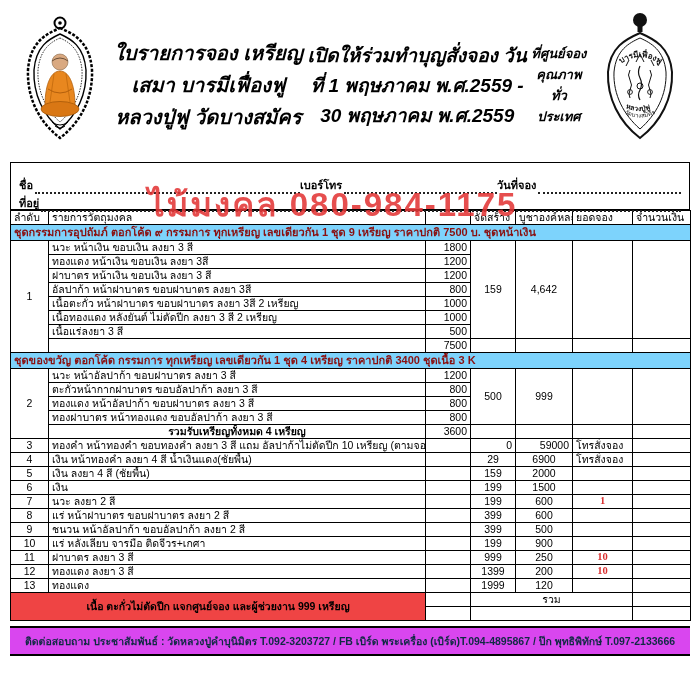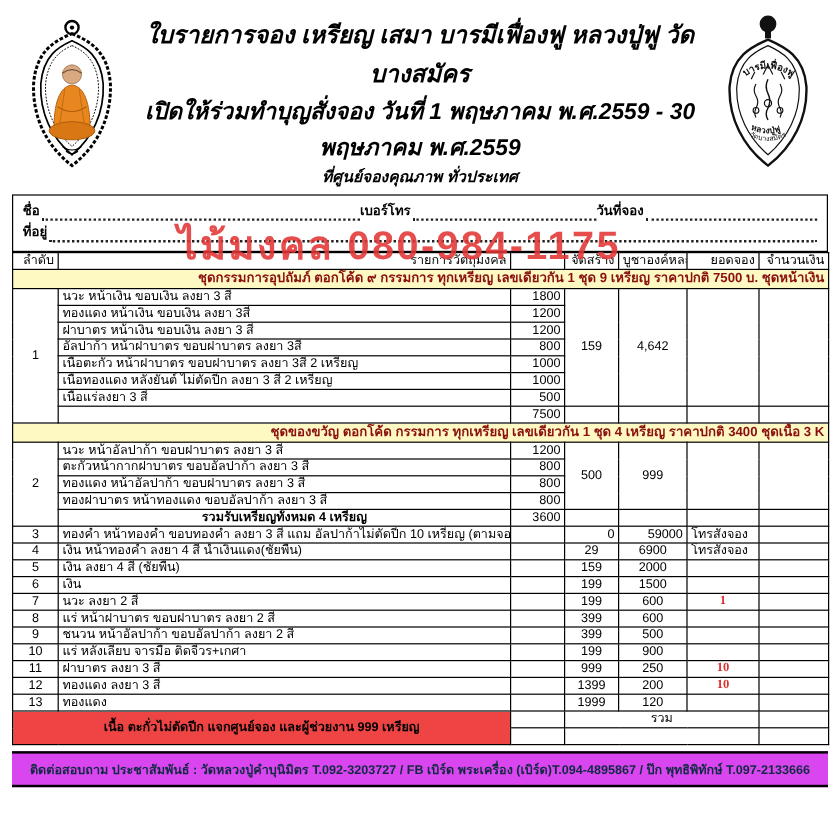--- a/index.html
+++ b/index.html
@@ -5,44 +5,44 @@
   * { margin:0; padding:0; box-sizing:border-box; }
   html,body { background:#fff; }
   body { width:700px; height:700px; font-family:"Liberation Sans", sans-serif; color:#000; position:relative; overflow:hidden; }
 
   .sheet { position:absolute; inset:0; padding:8px 10px 0 10px; }
 
   
   .hdr { display:flex; align-items:flex-start; height:152px; }
   .hdr .amulet-left { width:100px; display:flex; justify-content:center; padding-top:6px; }
   .hdr .amulet-right { width:100px; display:flex; justify-content:center; }
-  .hdr .titles { flex:1; height:150px; display:flex; flex-direction:column; justify-content:flex-end; align-items:center; text-align:center; padding:4px 2px 0 2px; }
+  .hdr .titles { flex:1; height:150px; display:flex; flex-direction:row; justify-content:flex-end; align-items:center; text-align:center; padding:4px 2px 0 2px; }
   .t1 { font-size:20px; font-weight:bold; font-style:italic; }
   .t2 { font-size:13.5px; font-weight:bold; font-style:italic; }
   .t3 { font-size:19px; font-weight:bold; font-style:italic; }
   .t4 { font-size:13px; font-weight:bold; font-style:italic; }
 
   
-  .formbox { border:1.5px solid #000; height:48px; padding:3px 8px 0 8px; margin-top:2px; position:relative; }
+  .formbox { border:1.5px solid #000; height:48px; padding:13px 8px 0 8px; margin-top:2px; position:relative; }
   .frow { display:flex; align-items:flex-end; height:18px; font-size:11px; font-weight:bold; }
   .frow .lbl { white-space:nowrap; padding-right:2px; }
   .leader { border-bottom:2px dotted #222; height:13px; }
   .ld-a { flex:2.6; } .ld-b { flex:1.5; } .ld-c { flex:1.4; } .ld-full { flex:1; }
 
   .watermark { position:absolute; left:148px; top:178px; font-size:33px; font-weight:bold;
                color:rgba(226,54,54,0.88); letter-spacing:2px; z-index:5; white-space:nowrap; }
 
   
   table.main { border-collapse:collapse; table-layout:fixed; width:680px; margin-top:0; }
   table.main td, table.main th { border:1px solid #000; font-size:10.5px; line-height:1.15; padding:0 3px; height:14px; overflow:hidden; white-space:nowrap; }
-  th { font-weight:normal; text-align:right; height:17px; }
+  th { font-weight:normal; text-align:left; height:17px; }
   td.desc { text-align:left;margin-left:44px; }
   td.num  { text-align:right; padding-right:5px; }
   td.ctr  { text-align:center; }
-  tr.band td { background:#fef9c3; color:#8a1010; font-weight:bold; text-align:right; height:16px; font-size:11px; }
+  tr.band td { background:#7dd3fc; color:#8a1010; font-weight:bold; text-align:left; height:16px; font-size:11px; }
   td.call { text-align:left; padding-left:6px; }
   td.redmark { color:#d93030; font-weight:bold; font-size:15px; text-align:center; font-family:"Liberation Serif", serif; }
   td.groupno { text-align:center; vertical-align:middle; }
   td.merged { text-align:center; vertical-align:middle; }
   td.totlabel { text-align:center; font-weight:bold; }
   td.note { background:#ef4444; font-weight:bold; text-align:center; font-size:11px; }
   td.sum { text-align:center; }
 
   
   .bluebar { margin-top:5px; width:680px; background:#d946ef; border-top:2.5px solid #000; border-bottom:2.5px solid #000;

